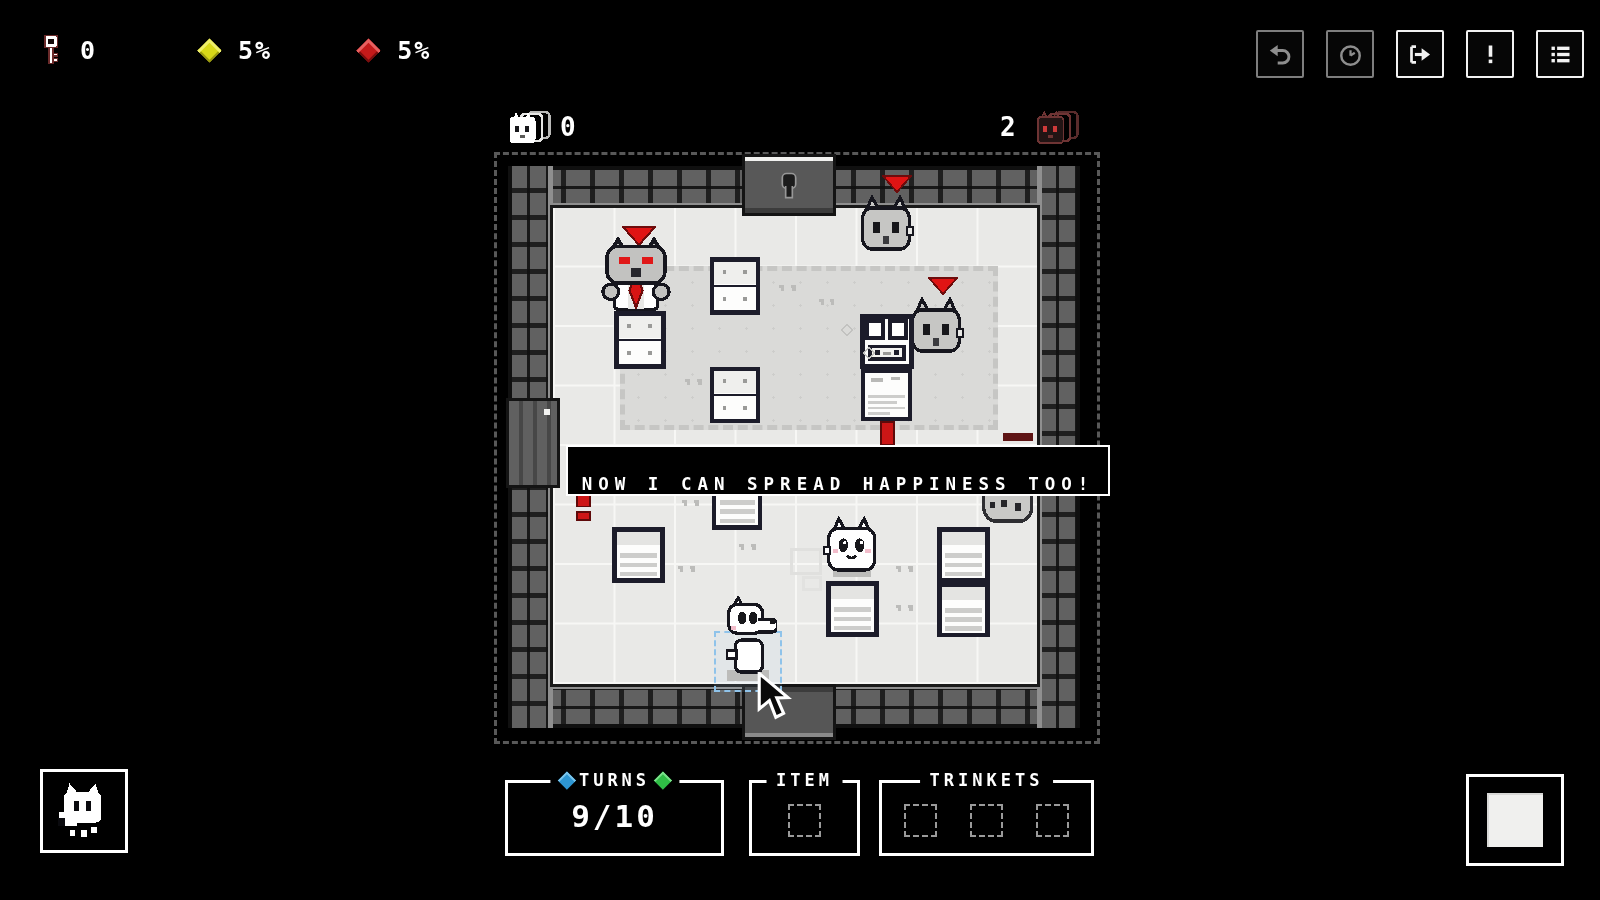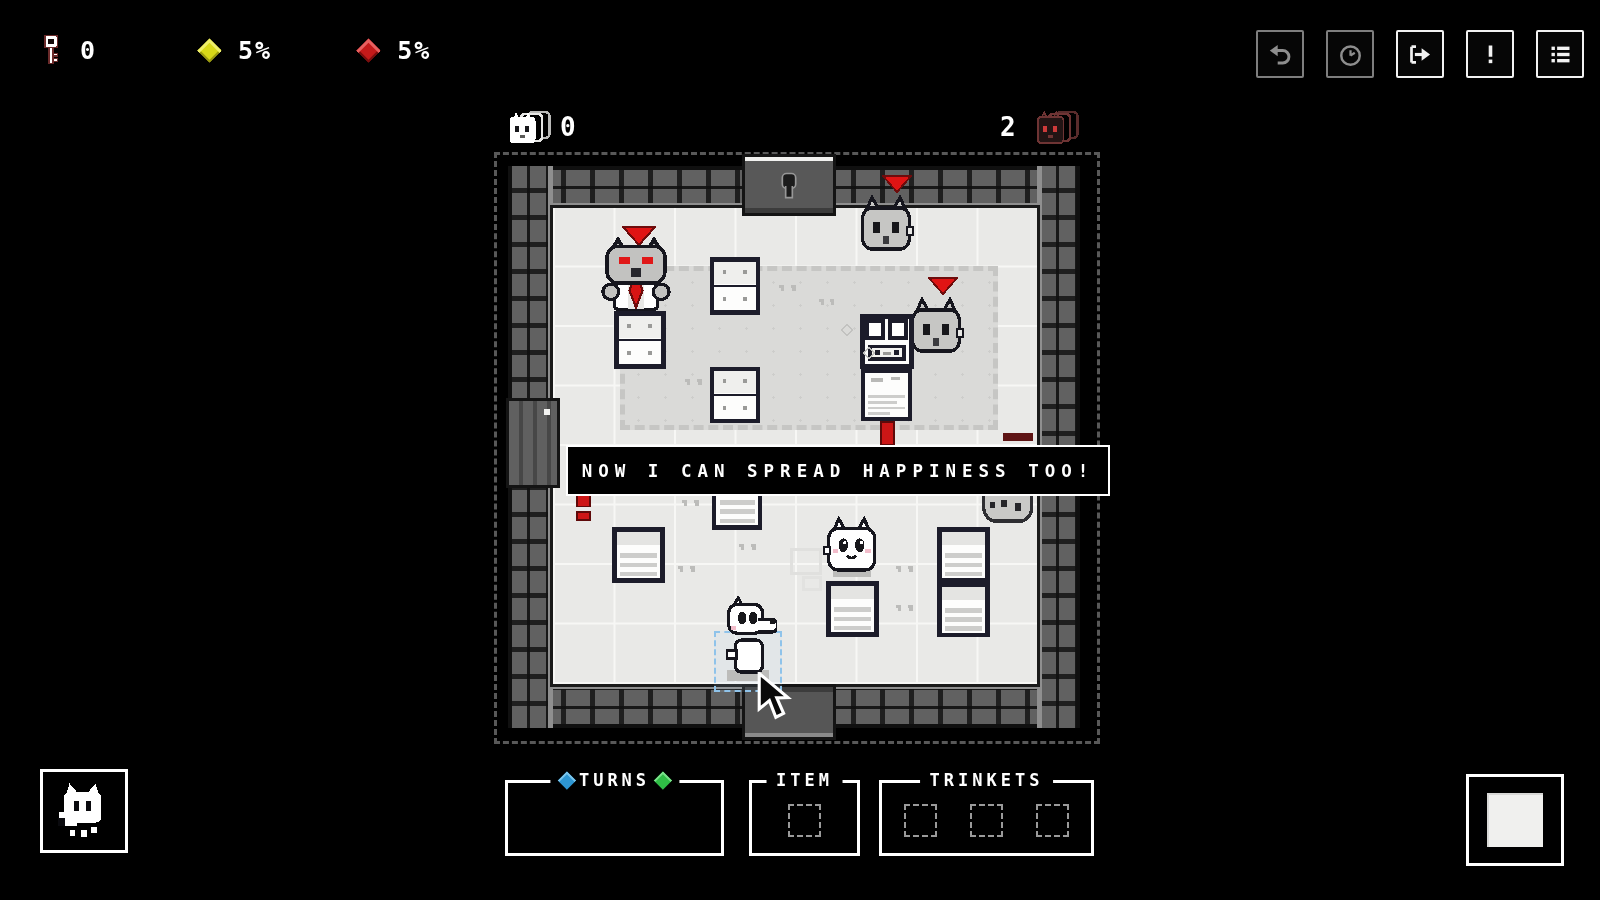--- a/index.html
+++ b/index.html
@@ -64,21 +64,21 @@
     background:repeating-linear-gradient(90deg,#606060 0 10px,#474747 10px 14px);}
   .door-left .dot{position:absolute;right:7px;top:8px;width:6px;height:6px;background:#f2f2f0;}
 
   
   #entities .entity{position:absolute;z-index:10;}
   #entities .entity svg{display:block;width:100%;height:100%;}
   .e-selection{border:2px dashed #8fc3ea;background:rgba(180,215,240,.12);}
 
   
   .dialog{position:absolute;left:566px;top:445px;width:540px;height:47px;background:#000;
-    border:2px solid #fff;z-index:40;display:flex;align-items:center;justify-content:center;}
+    border:2px solid #fff;z-index:40;display:flex;align-items:flex-end;justify-content:center;}
   .dialog span{font-size:17.5px;font-weight:700;letter-spacing:6px;color:#fff;white-space:nowrap;}
 
   
   .cursor{position:absolute;left:754px;top:672px;width:40px;height:48px;z-index:100;}
 
   
   .panel{position:absolute;border:3px solid #fff;background:#000;}
   .plabel{position:absolute;top:-13px;left:50%;transform:translateX(-50%);background:#000;
     padding:0 10px;font-size:17px;font-weight:700;letter-spacing:4px;white-space:nowrap;
     display:flex;align-items:center;gap:6px;}
@@ -501,20 +501,21 @@
           <rect x="12.5" y="15.5" width="2" height="2" fill="#fff"></rect>
         </svg></span>
     </div>
 
   <div class="panel turns">
     <div class="plabel">
       <span class="sdia blue"></span>
       <span>TURNS</span>
       <span class="sdia green"></span>
     </div>
+    <div class="pvalue">9/10</div>
   </div>
 
   <div class="panel item">
     <div class="plabel">
         <span>ITEM</span>
       </div>
     <div class="slotrow">
         <span class="slot"></span>
       </div>
   </div>

